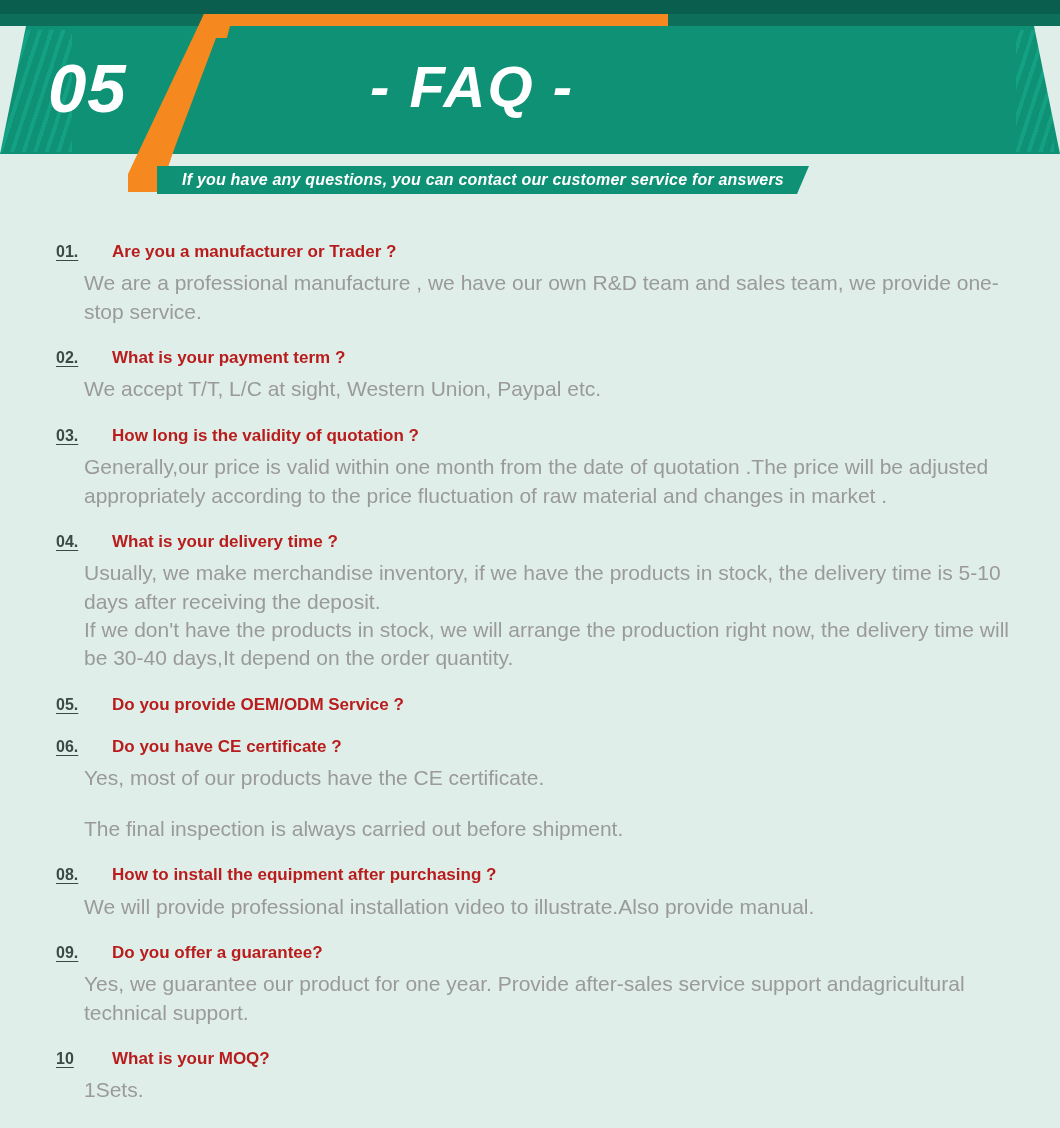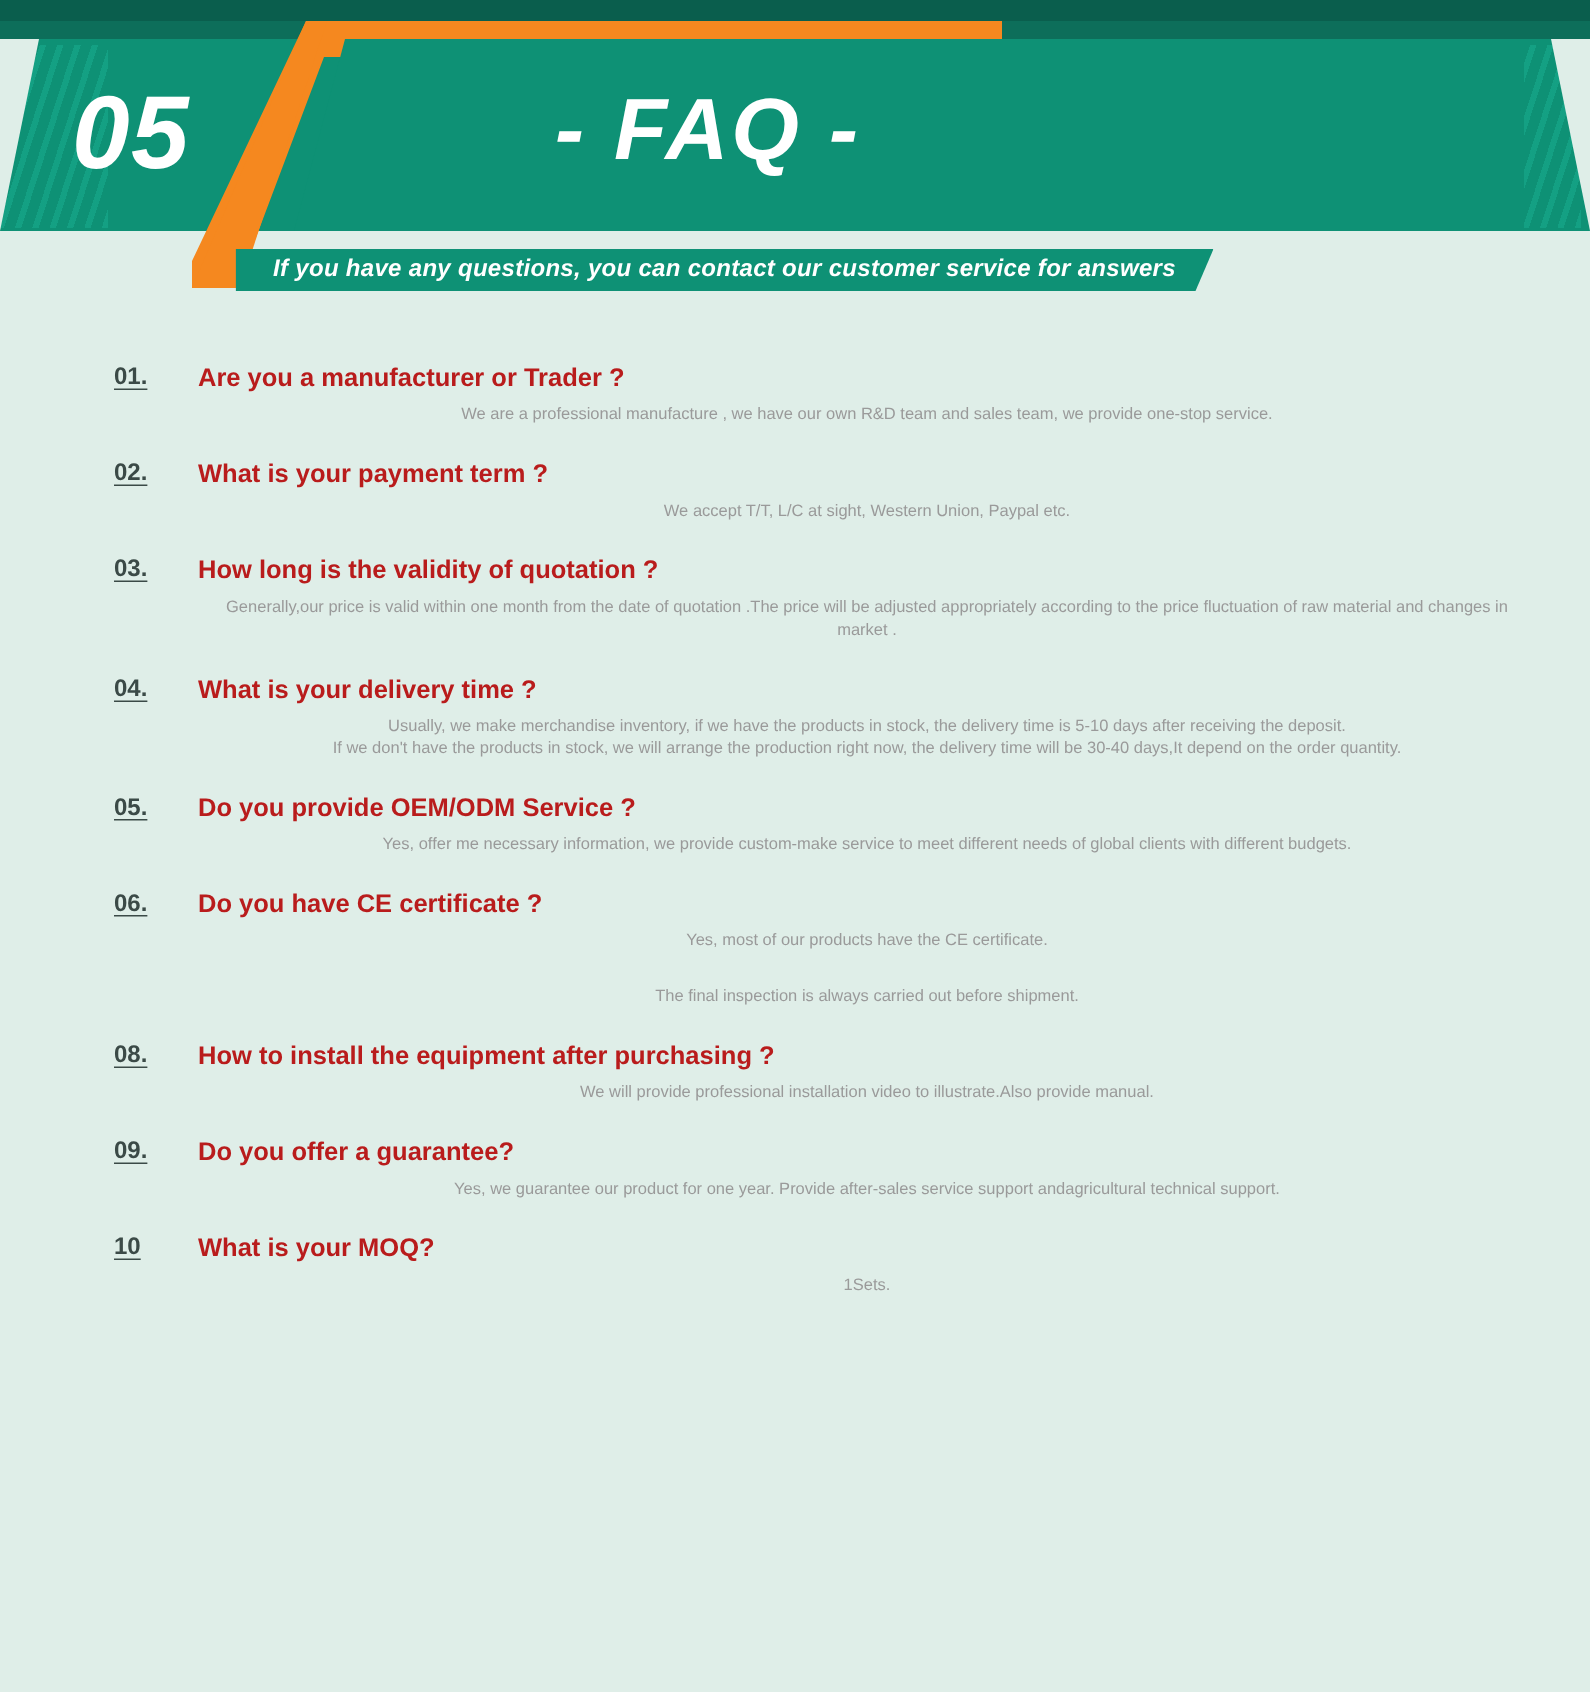--- a/index.html
+++ b/index.html
@@ -133,21 +133,21 @@
     font-size: 16px;
     font-style: italic;
     font-weight: bold;
     color: #ffffff;
     letter-spacing: 0.2px;
   }
 
   
   .faq-list {
     position: relative;
-    padding: 42px 40px 0 76px;
+    padding: 42px 40px 0 56px;
   }
   .faq-item {
     margin-bottom: 22px;
   }
   .faq-row {
     display: flex;
     align-items: flex-start;
   }
   .faq-num {
     width: 56px;
@@ -159,27 +159,26 @@
     text-underline-offset: 3px;
     padding-top: 1px;
   }
   .faq-q {
     font-size: 17px;
     font-weight: bold;
     color: #b91c1c;
     line-height: 1.2;
   }
   .faq-a {
-    margin-left: 60px;
+    margin-left: 28px;
     margin-top: 7px;
-    font-size: 11px;
+    font-size: 21px;
     color: #9a9a9a;
     line-height: 1.35;
     max-width: 930px;
-    text-align: center;
   }
   .faq-a .line { display: block; }
 </style>
 </head>
 <body>
 
 <div class="header">
   <div class="header-darkstrip"></div>
   <div class="header-darkstrip-2"></div>
   <div class="header-band"></div>
@@ -237,23 +236,20 @@
       <span class="line">Usually, we make merchandise inventory, if we have the products in stock, the delivery time is 5-10 days after receiving the deposit.</span>
       <span class="line">If we don't have the products in stock, we will arrange the production right now, the delivery time will be 30-40 days,It depend on the order quantity.</span>
     </div>
   </div>
 
   <div class="faq-item">
     <div class="faq-row">
       <div class="faq-num">05.</div>
       <div class="faq-q">Do you provide OEM/ODM Service ?</div>
     </div>
-    <div class="faq-a">
-      <span class="line">Yes, offer me necessary information, we provide custom-make service to meet different needs of global clients with different budgets.</span>
-    </div>
   </div>
 
   <div class="faq-item">
     <div class="faq-row">
       <div class="faq-num">06.</div>
       <div class="faq-q">Do you have CE certificate ?</div>
     </div>
     <div class="faq-a">
       <span class="line">Yes, most of our products have the CE certificate.</span>
     </div>

